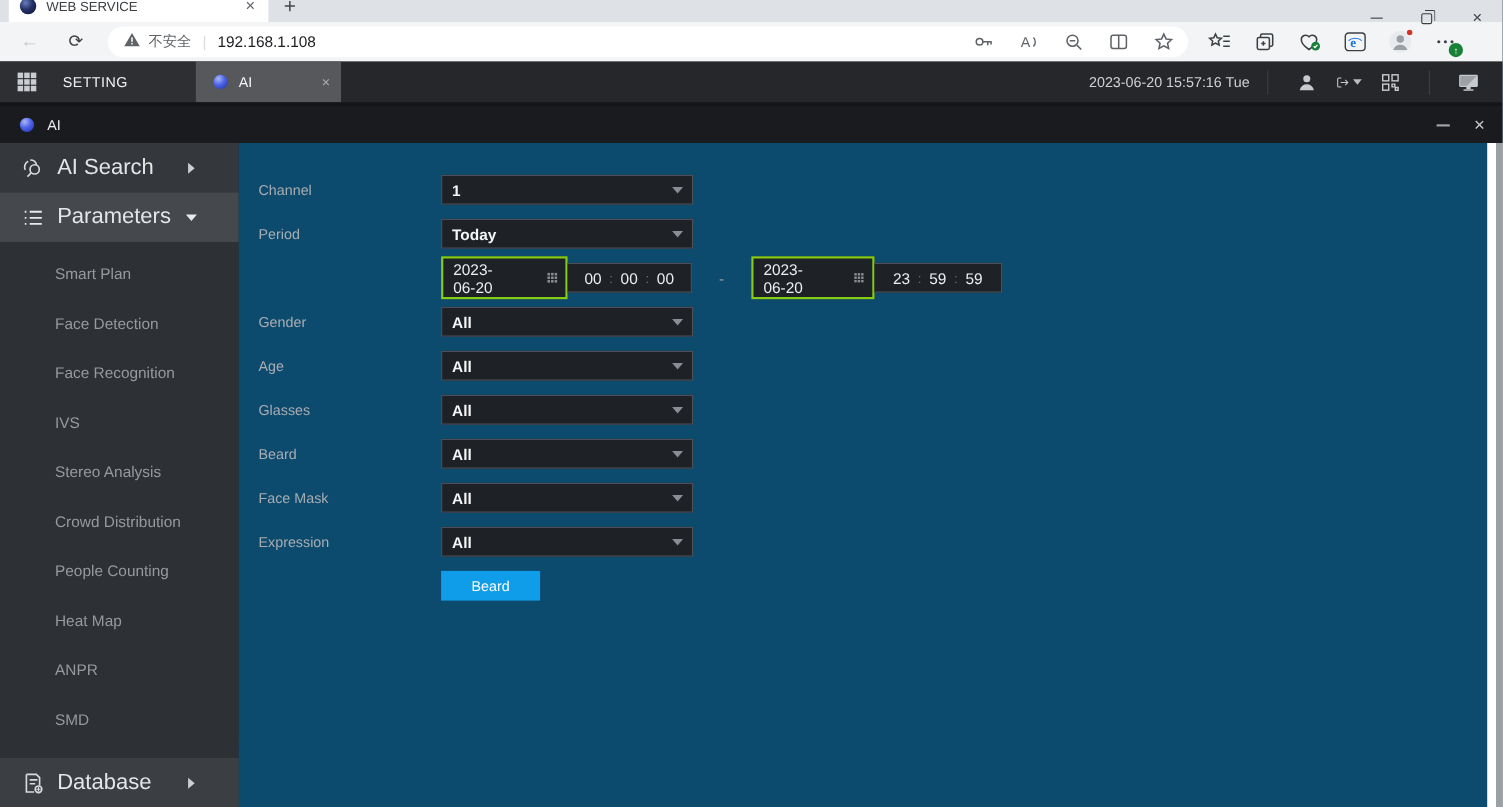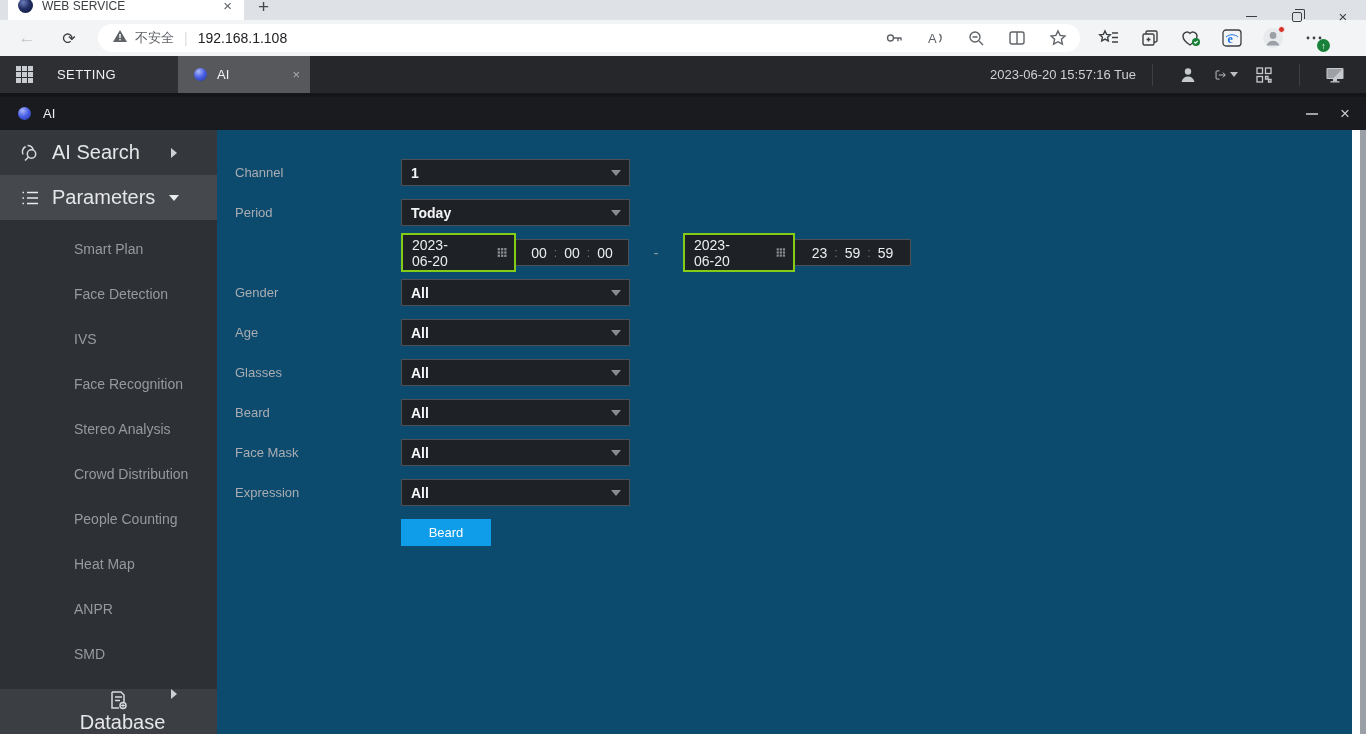--- a/index.html
+++ b/index.html
@@ -70,25 +70,25 @@
 
   .sidebar { width:217px; flex:0 0 auto; display:flex; flex-direction:column; background:#2d3034; }
   .side-row { height:45px; display:flex; align-items:center; padding:0 0 0 18px; flex:0 0 auto; }
   .side-row .arrow-right { width:0; height:0; border-top:5px solid transparent; border-bottom:5px solid transparent;
         border-left:6px solid #cdd0d3; position:absolute; right:40px; }
   .side-row .arrow-down { width:0; height:0; border-left:5px solid transparent; border-right:5px solid transparent;
         border-top:6px solid #e8eaec; position:absolute; right:38px; }
   .side-row { position:relative; }
   .row-ai-search { background:#34373b; }
   .row-parameters { background:#45484c; }
-  .row-database { background:#3b3e42; margin-top:auto; height:45px;flex-direction:column; }
+  .row-database { background:#3b3e42; margin-top:auto; height:45px; }
   .side-ic { width:24px; display:flex; justify-content:center; flex:0 0 auto; }
   .side-label { color:#e4e6e8; font-size:20px; margin-left:10px; }
   .submenu { padding-top:6px; background:#2d3034; }
-  .sub-item { height:45px; display:flex; align-items:center; padding-left:74px; color:#96999d; font-size:14px; }
+  .sub-item { height:45px; display:flex; align-items:center; padding-left:50px; color:#96999d; font-size:14px; }
 
   .content { flex:1 1 auto; background:#0c4a6e; padding:29px 0 0 18px; position:relative; }
   .form-row { display:flex; align-items:center; height:27px; margin-bottom:13px; }
   .f-label { width:166px; color:#a9adb2; font-size:13px; flex:0 0 auto; }
   .dropdown { width:229px; height:27px; background:#1e2125; border:1px solid #4d5157; display:flex;
               align-items:center; padding:0 8px 0 9px; }
   .dd-value { color:#f4f5f7; font-size:14px; font-weight:700; flex:1 1 auto; }
   .dd-chev { width:0; height:0; border-left:5px solid transparent; border-right:5px solid transparent;
              border-top:6px solid #8a8e94; }
   .datebox { height:39px; background:#1e2125; border:2px solid #84cc16; display:flex; align-items:center;
@@ -303,22 +303,22 @@
               <path d="M3.5 5.5h1.5M3.5 11h1.5M3.5 16.5h1.5" stroke-dasharray="1.5 1.5"></path>
             </svg>
         </span>
         <span class="side-label">Parameters</span>
         <span class="arrow-down"></span>
       </div>
 
       <div class="submenu">
         <div class="sub-item">Smart Plan</div>
         <div class="sub-item">Face Detection</div>
+        <div class="sub-item">Face Recognition</div>
         <div class="sub-item">IVS</div>
-        <div class="sub-item">Face Recognition</div>
         <div class="sub-item">Stereo Analysis</div>
         <div class="sub-item">Crowd Distribution</div>
         <div class="sub-item">People Counting</div>
         <div class="sub-item">Heat Map</div>
         <div class="sub-item">ANPR</div>
         <div class="sub-item">SMD</div>
       </div>
 
       <div class="side-row row-database">
         <span class="side-ic">

